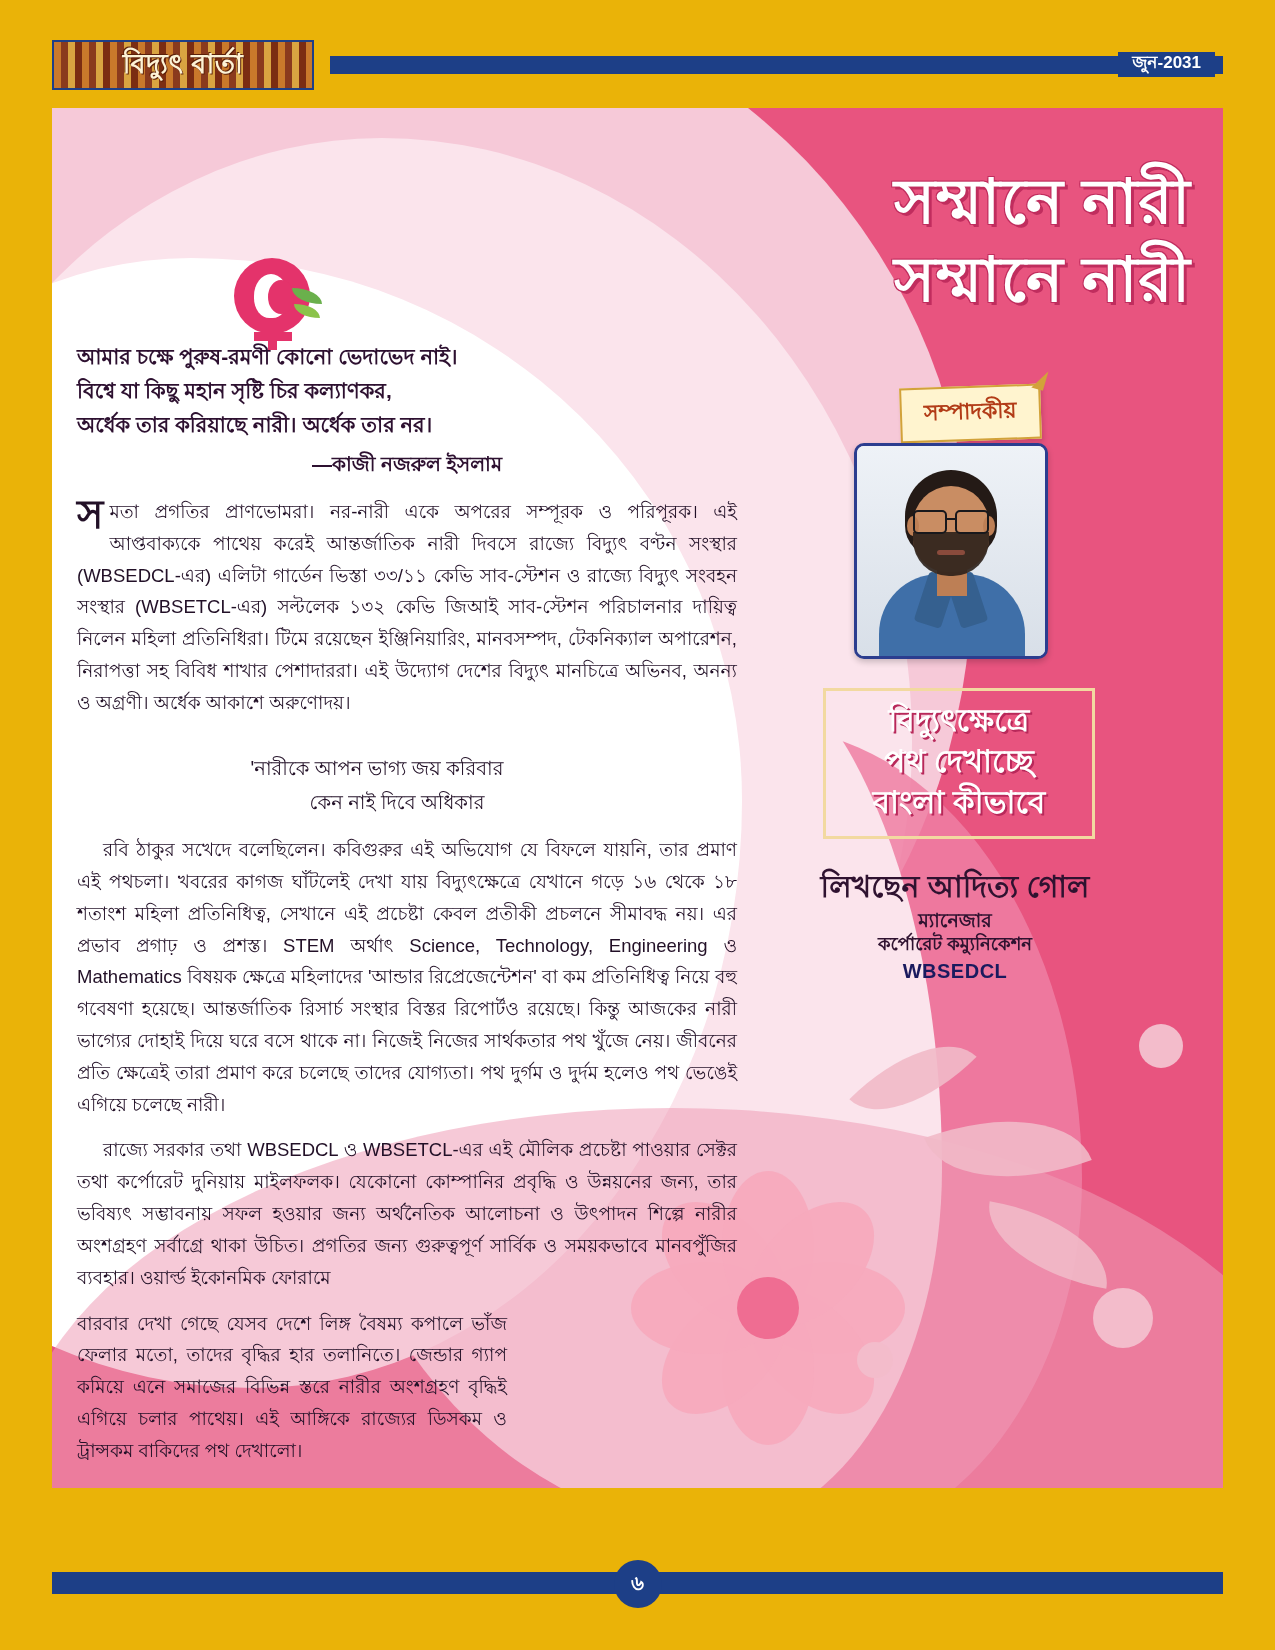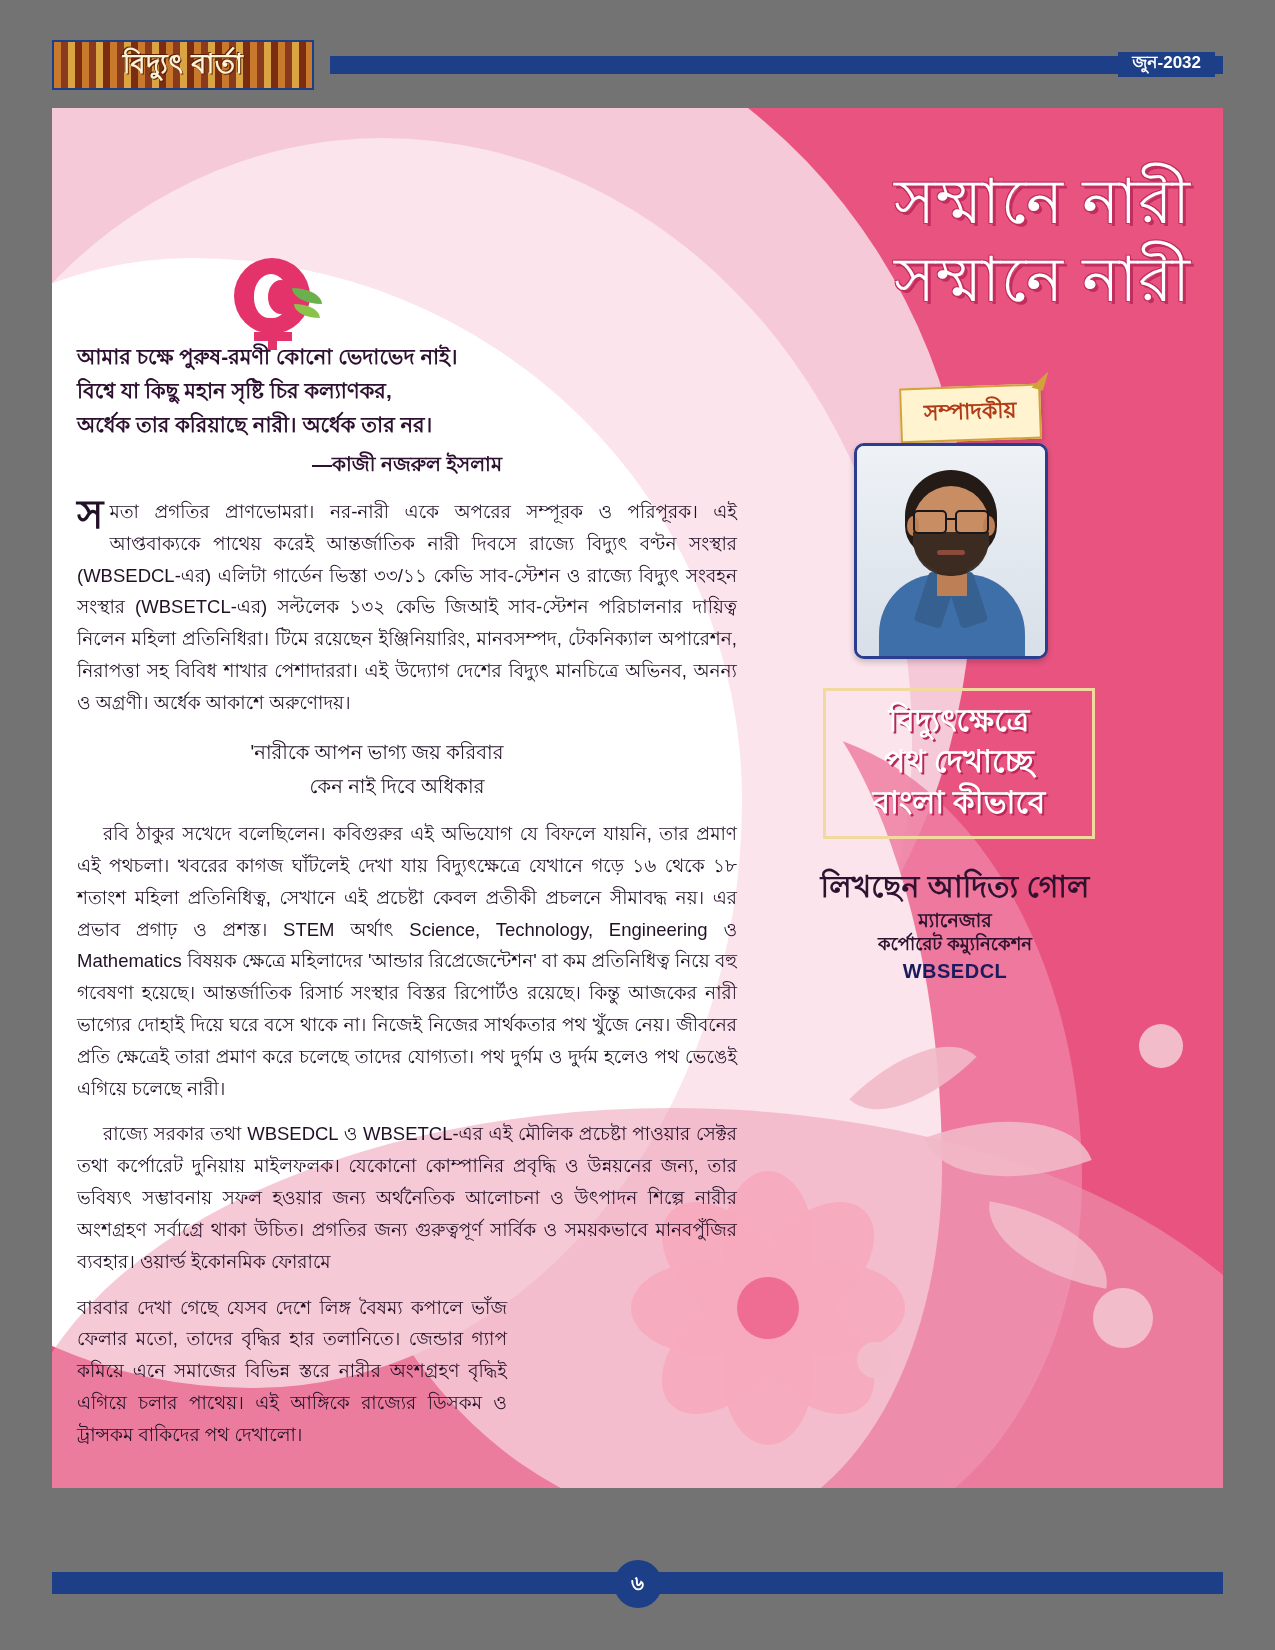--- a/index.html
+++ b/index.html
@@ -10,21 +10,21 @@
   body {
     width: 1275px;
     height: 1650px;
     position: relative;
     font-family: "Liberation Sans", sans-serif;
     overflow: hidden;
   }
   .page {
     position: absolute;
     inset: 0;
-    background: #737373;
+    background: #eab308;
   }
 
   
   .header {
     position: absolute;
     top: 40px;
     left: 52px;
     right: 52px;
     height: 48px;
   }
@@ -193,21 +193,21 @@
   
   .title-block {
     position: absolute;
     right: 32px;
     top: 52px;
     width: 600px;
     text-align: right;
   }
   .title-line {
     font-size: 62px;
-    font-weight: normal;
+    font-weight: bold;
     color: #ffffff;
     line-height: 1.35;
     letter-spacing: 1px;
     text-shadow: 3px 3px 0 #c02d5e, -1px -1px 0 #c02d5e, 1px -1px 0 #c02d5e, -1px 1px 0 #c02d5e;
     white-space: nowrap;
   }
   .title-line.two { margin-top: -6px; }
 
   
   .ribbon {
@@ -406,21 +406,21 @@
     float: left;
     font-size: 40px;
     line-height: 32px;
     font-weight: bold;
     padding: 2px 6px 0 0;
     color: #221027;
   }
   .poem {
     font-size: 19.5px;
     line-height: 1.78;
-    margin-top: 16px;
+    margin-top: 32px;
     text-align: center;
     color: #221027;
   }
   .poem .l1 { margin-left: -60px; }
   .poem .l2 { margin-left: -20px; }
   .poem .l3 { margin-left: 10px; }
   .narrow { width: 430px; }
 
   
   .footer-bar {
@@ -453,21 +453,21 @@
 
 <div class="page">
 
   <div class="header">
     <div class="masthead">
       <div class="masthead-inner">
         <span class="masthead-text">বিদ্যুৎ বার্তা</span>
       </div>
     </div>
     <div class="header-bar"></div>
-    <div class="header-date">জুন-2032</div>
+    <div class="header-date">জুন-2031</div>
   </div>
 
   <div class="panel">
     <div class="panel-bg"></div>
     <div class="swirl-a"></div>
     <div class="swirl-b"></div>
     <div class="face-neck"></div>
     <div class="face-profile"></div>
     <div class="swirl-c"></div>
     <div class="lower-wave"></div>

